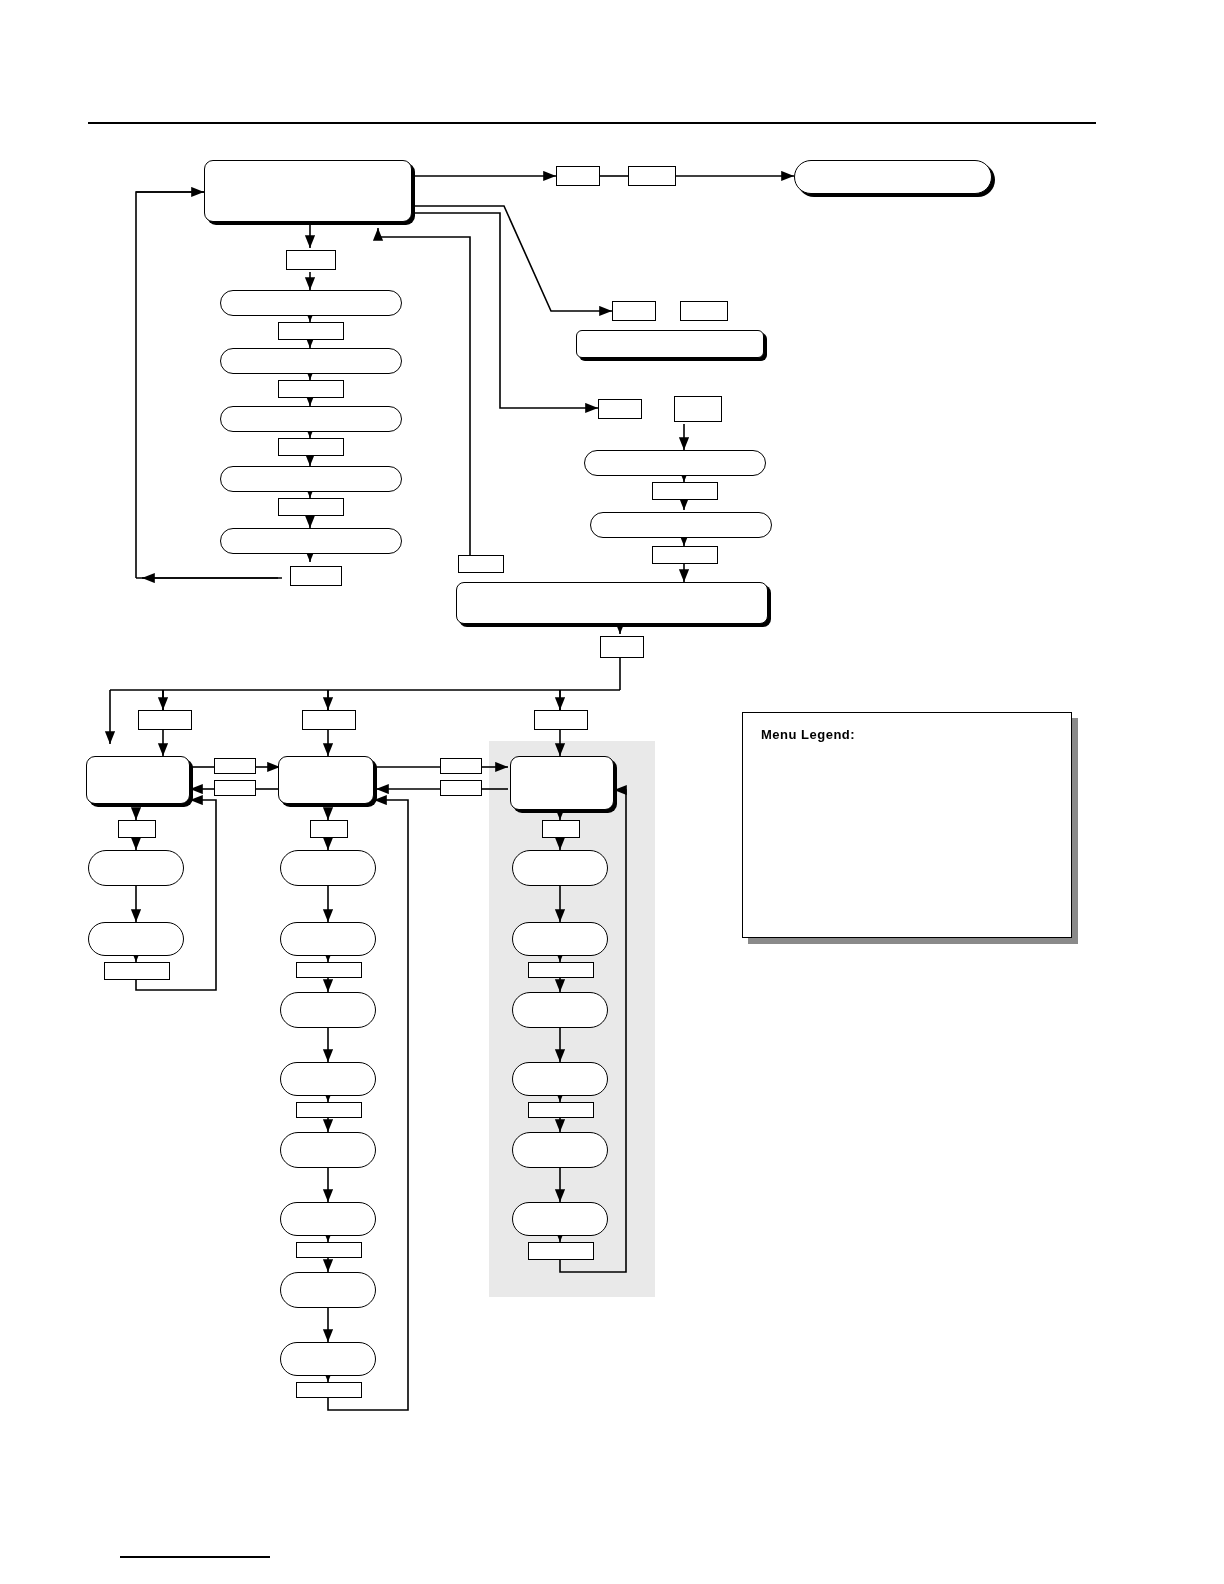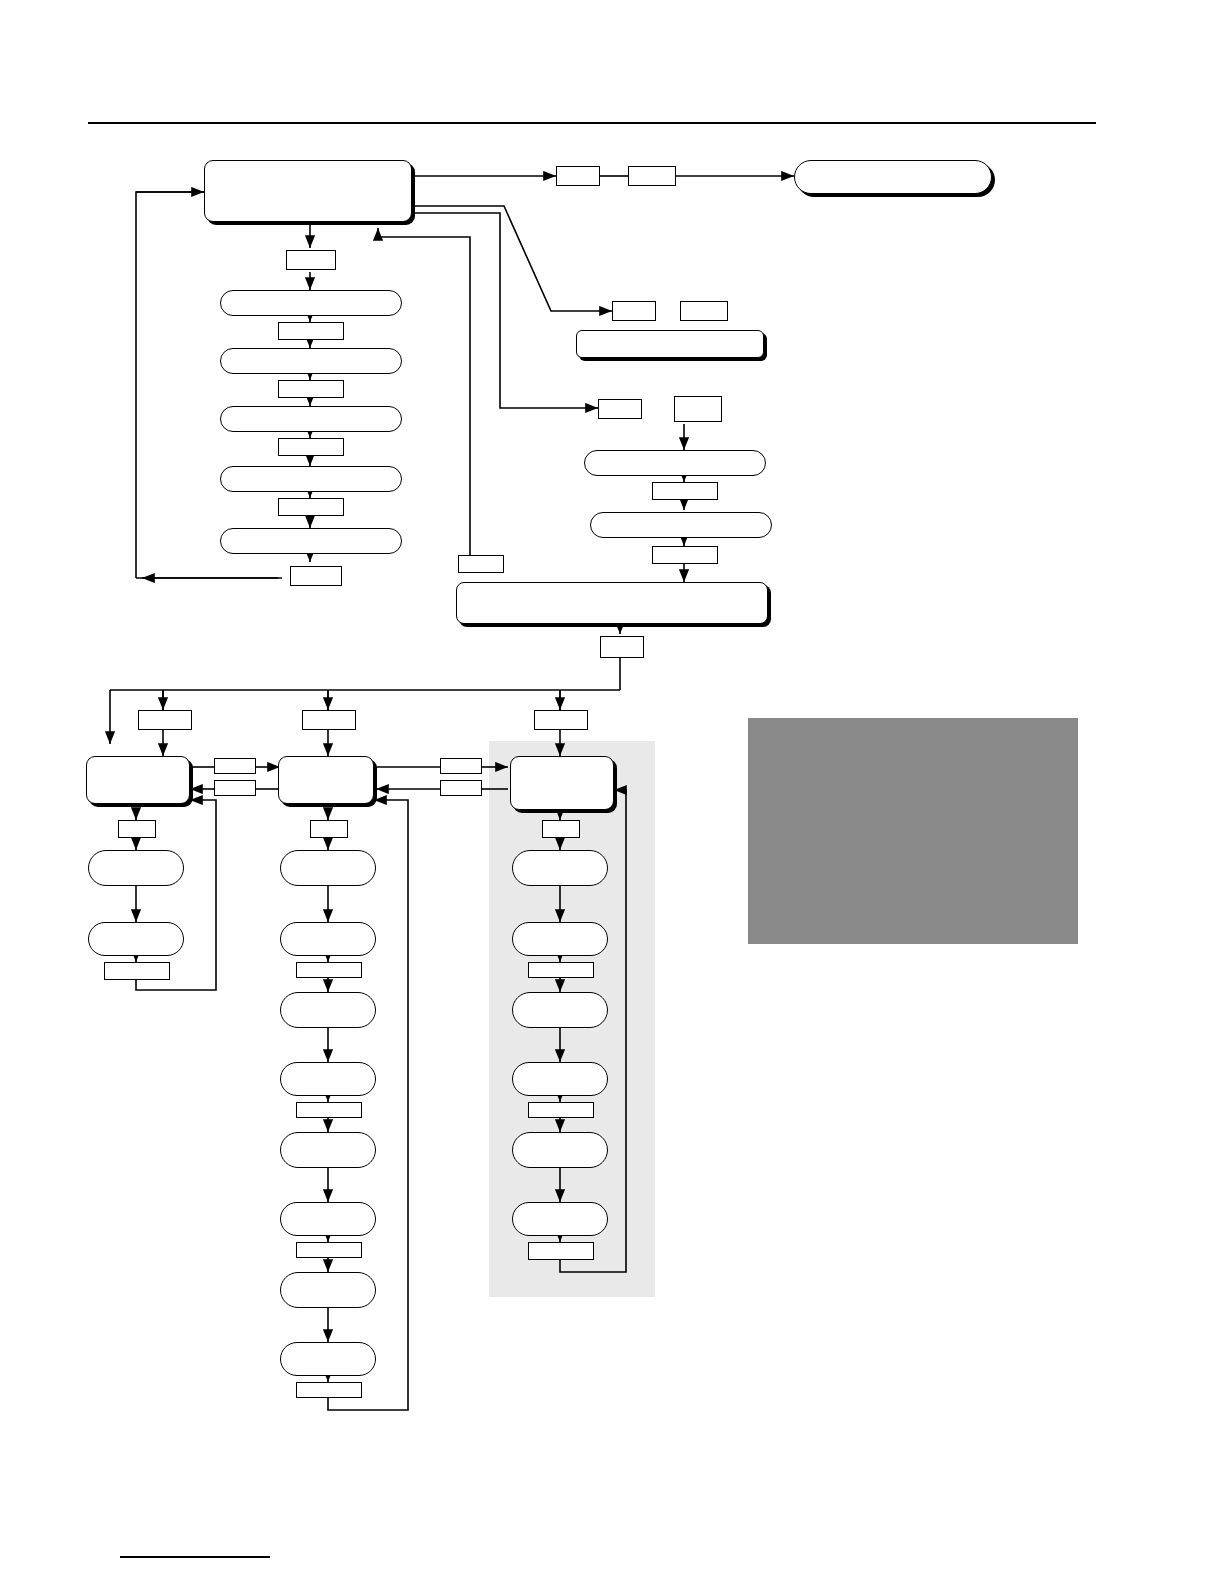--- a/index.html
+++ b/index.html
@@ -204,14 +204,17 @@
   <div class="node pill" style="left:512px;top:922px;width:96px;height:34px;border-radius:17px;"></div>
   <div class="smallbox" style="left:528px;top:962px;width:66px;height:16px;"></div>
   <div class="node pill" style="left:512px;top:992px;width:96px;height:36px;border-radius:18px;"></div>
   <div class="node pill" style="left:512px;top:1062px;width:96px;height:34px;border-radius:17px;"></div>
   <div class="smallbox" style="left:528px;top:1102px;width:66px;height:16px;"></div>
   <div class="node pill" style="left:512px;top:1132px;width:96px;height:36px;border-radius:18px;"></div>
   <div class="node pill" style="left:512px;top:1202px;width:96px;height:34px;border-radius:17px;"></div>
   <div class="smallbox" style="left:528px;top:1242px;width:66px;height:18px;"></div>
 
   <div class="legend-shadow" style="left:748px;top:718px;width:330px;height:226px;"></div>
+  <div class="legend-outer" style="left:742px;top:712px;width:330px;height:226px;">
+    <div class="legend-title" style="left:18px;top:14px;">Menu Legend:</div>
+  </div>
 
 </div>
 
 </body></html>

